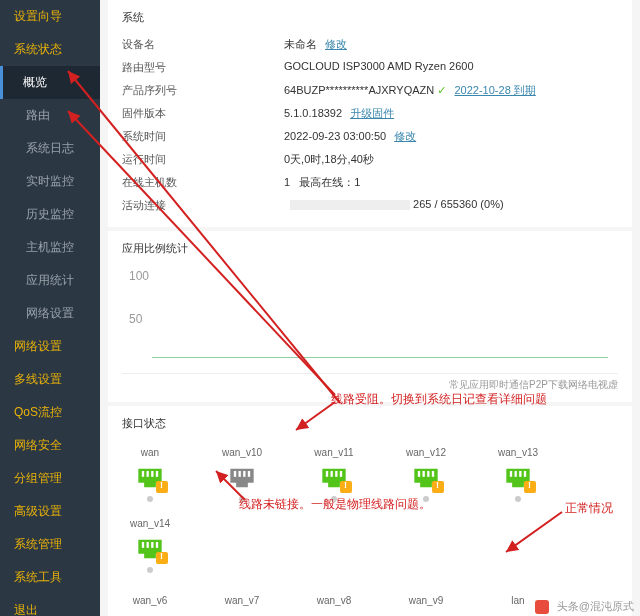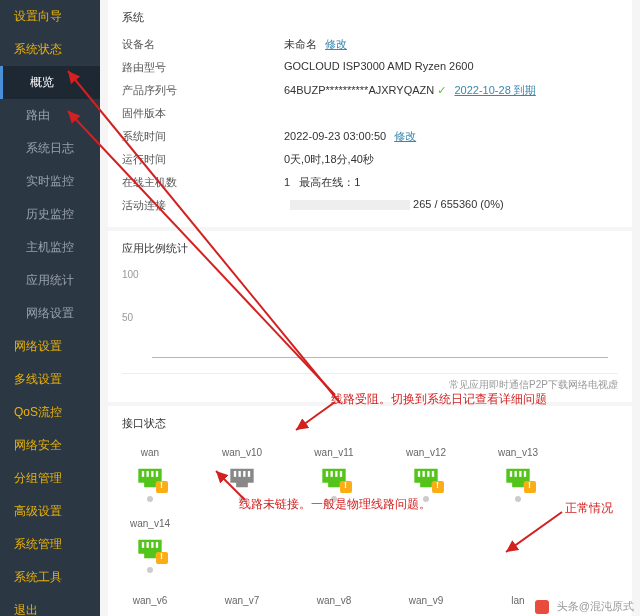--- a/index.html
+++ b/index.html
@@ -2,35 +2,35 @@
 <html><head>
 <meta charset="utf-8">
 <style>
 * { margin: 0; padding: 0; box-sizing: border-box; }
 body { font-family: "Microsoft YaHei", Arial, sans-serif; font-size: 12px; background: #f5f5f5; width: 640px; height: 616px; overflow: hidden; position: relative; }
 
 .sidebar { position: absolute; left: 0; top: 0; width: 100px; height: 616px; background: #2c3744; color: #b0b8c0; overflow: hidden; }
 .sidebar-item { padding: 8px 14px; cursor: pointer; font-size: 12px; color: #eab308; }
 .sidebar-item.sub { padding-left: 26px; color: #9aa3ab; }
 .sidebar-item.active { background: #1e2833; color: #fff; border-left: 3px solid #4a90d9; padding-left: 11px; }
-.sidebar-item.sub.active { padding-left: 27px; }
+.sidebar-item.sub.active { padding-left: 20px; }
 
 .main { position: absolute; left: 100px; top: 0; right: 0; height: 616px; background: #f5f5f5; overflow: hidden; }
 
 .panel { background: #fff; margin: 4px 8px; padding: 10px 14px; }
 .panel-title { font-size: 11px; color: #333; margin-bottom: 8px; }
 
 .info-row { display: flex; padding: 4px 0; font-size: 11px; gap: 32px; }
 .info-label { width: 130px; color: #555; }
 .info-value { color: #333; flex: 1; }
 .link { color: #3a87ad; cursor: pointer; margin-left: 8px; text-decoration: underline; }
 
 .chart-area { height: 110px; position: relative; border-bottom: 1px solid #eee; }
 .y-axis { position: absolute; left: 0; top: 0; height: 100%; width: 25px; }
-.y-tick { position: absolute; font-size: 10px; color: #999; }
+.y-tick { position: absolute; font-size: 12px; color: #999; margin-left: 7px; }
 .chart-line { position: absolute; left: 30px; right: 10px; bottom: 15px; height: 1px; background: #8fd19e; }
 .x-labels { display: flex; justify-content: flex-end; font-size: 10px; color: #999; margin-top: 4px; padding-left: 30px; }
 
 .interfaces { display: flex; flex-wrap: wrap; gap: 16px 36px; padding: 8px 0; }
 .iface { width: 56px; text-align: center; font-size: 10px; color: #666; }
 .iface-name { margin-bottom: 8px; }
 .iface-icon { width: 28px; height: 24px; margin: 0 auto 6px; position: relative; }
 .iface-icon svg { width: 100%; height: 100%; }
 .iface-dot { width: 6px; height: 6px; border-radius: 50%; margin: 4px auto 0; }
 .dot-gray { background: #ccc; }
@@ -86,20 +86,21 @@
     <div class="info-row">
       <div class="info-label">路由型号</div>
       <div class="info-value">GOCLOUD ISP3000 AMD Ryzen 2600</div>
     </div>
     <div class="info-row">
       <div class="info-label">产品序列号</div>
       <div class="info-value"><span>64BUZP**********AJXRYQAZN</span> <span style="color:#52c41a">✓</span><span class="link">2022-10-28 到期</span></div>
     </div>
     <div class="info-row">
       <div class="info-label">固件版本</div>
+      <div class="info-value"><span>5.1.0.18392</span><span class="link">升级固件</span></div>
     </div>
     <div class="info-row">
       <div class="info-label">系统时间</div>
       <div class="info-value"><span>2022-09-23 03:00:50</span><span class="link">修改</span></div>
     </div>
     <div class="info-row">
       <div class="info-label">运行时间</div>
       <div class="info-value">0天,0时,18分,40秒</div>
     </div>
     <div class="info-row">

